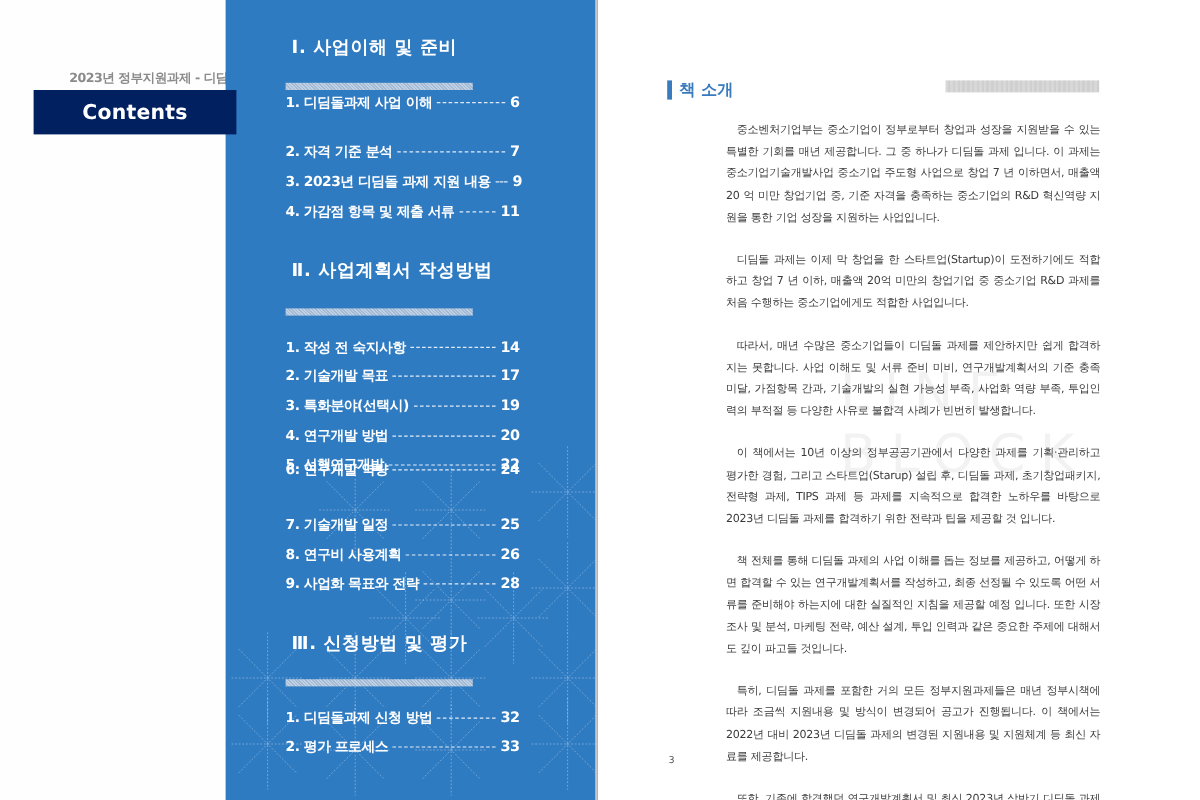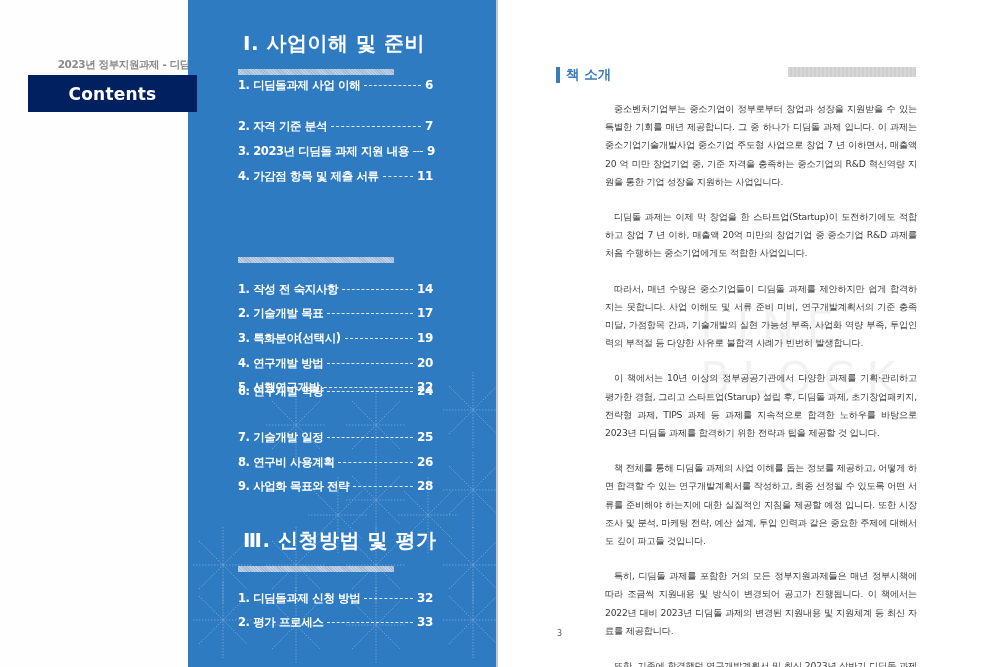--- a/index.html
+++ b/index.html
@@ -25,21 +25,21 @@
       background: #2f7bc2; overflow: hidden;
     }
     .toc-panel::after {
       content: ""; position: absolute; right: 0; top: 0; width: 2px; height: 100%;
       background: #c8c8c8;
     }
     .snow { position: absolute; left: 0; top: 0; width: 310px; height: 667px; pointer-events: none; }
 
     .section-title {
       position: absolute; left: 0; width: 252px; text-align: left; padding-left: 55px;
-      color: #ffffff; font-weight: bold; font-size: 20px; letter-spacing: 0.5px;
+      color: #ffffff; font-weight: bold; font-size: 15px; letter-spacing: 0.5px;
     }
     .section-bar {
       position: absolute; left: 50px; width: 156px; height: 6px;
       background: repeating-linear-gradient(45deg, #c9d6e6 0 1px, #a9bdd6 1px 2px);
       opacity: 0.95;
     }
     .toc-item {
       position: absolute; left: 50px; width: 195px; height: 18px;
       display: flex; align-items: center; color: #ffffff; font-size: 11.5px; font-weight: bold;
       letter-spacing: -0.4px; cursor: pointer;
@@ -128,20 +128,21 @@
     <span class="label">3. 2023년 디딤돌 과제 지원 내용</span>
     <span class="leader"></span>
     <span class="page">9</span>
   </div>
   <div class="toc-item" style="top:167px;justify-content:center;">
     <span class="label">4. 가감점 항목 및 제출 서류</span>
     <span class="leader"></span>
     <span class="page">11</span>
   </div>
 
+  <div class="section-title" style="top:216px;">Ⅱ. 사업계획서 작성방법</div>
   <div class="section-bar" style="top:257px;"></div>
   <div class="toc-item" style="top:280px;">
     <span class="label">1. 작성 전 숙지사항</span>
     <span class="leader"></span>
     <span class="page">14</span>
   </div>
   <div class="toc-item" style="top:304px;">
     <span class="label">2. 기술개발 목표</span>
     <span class="leader"></span>
     <span class="page">17</span>

